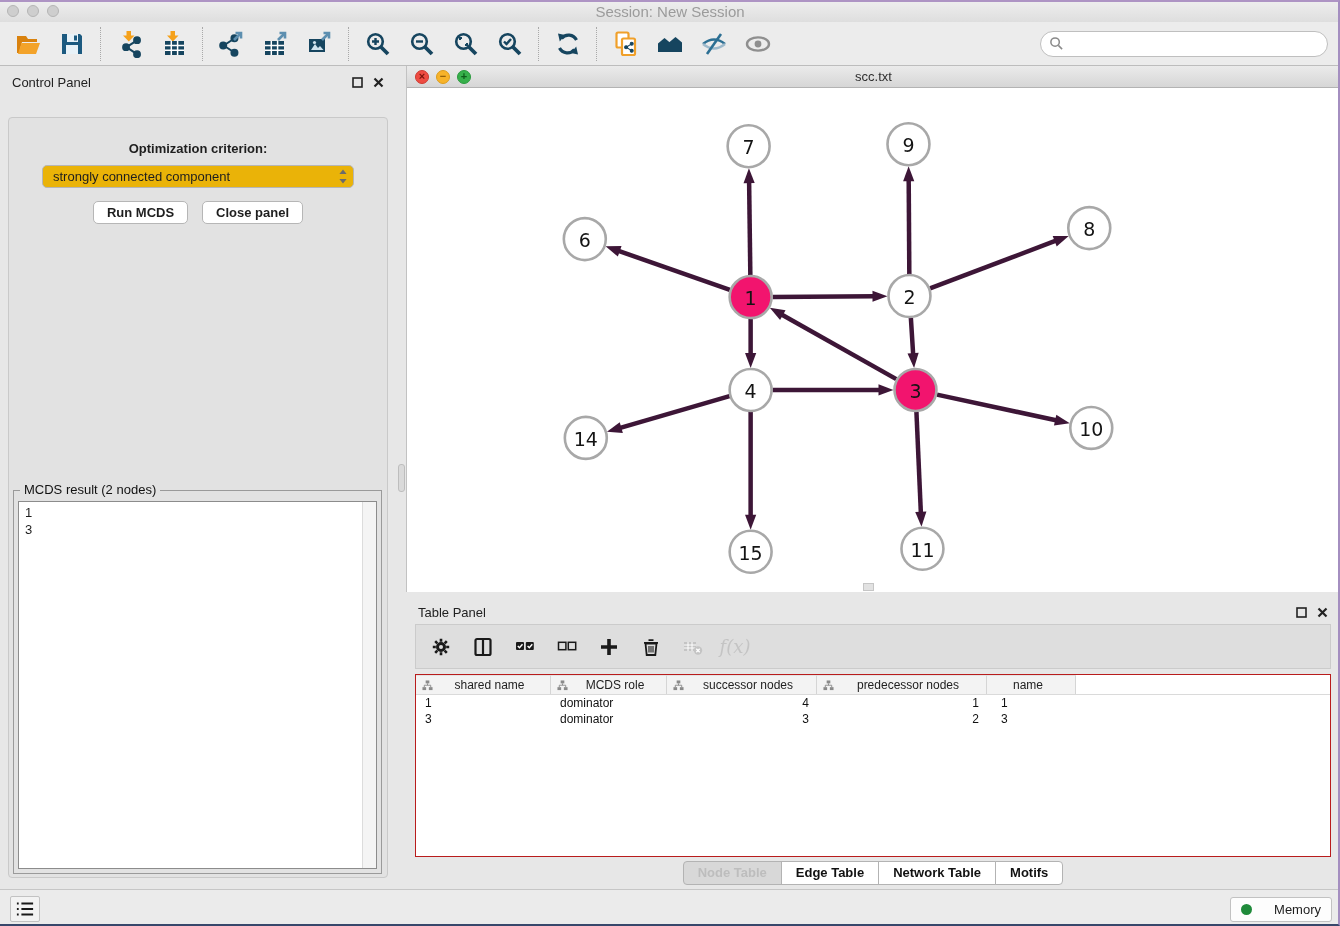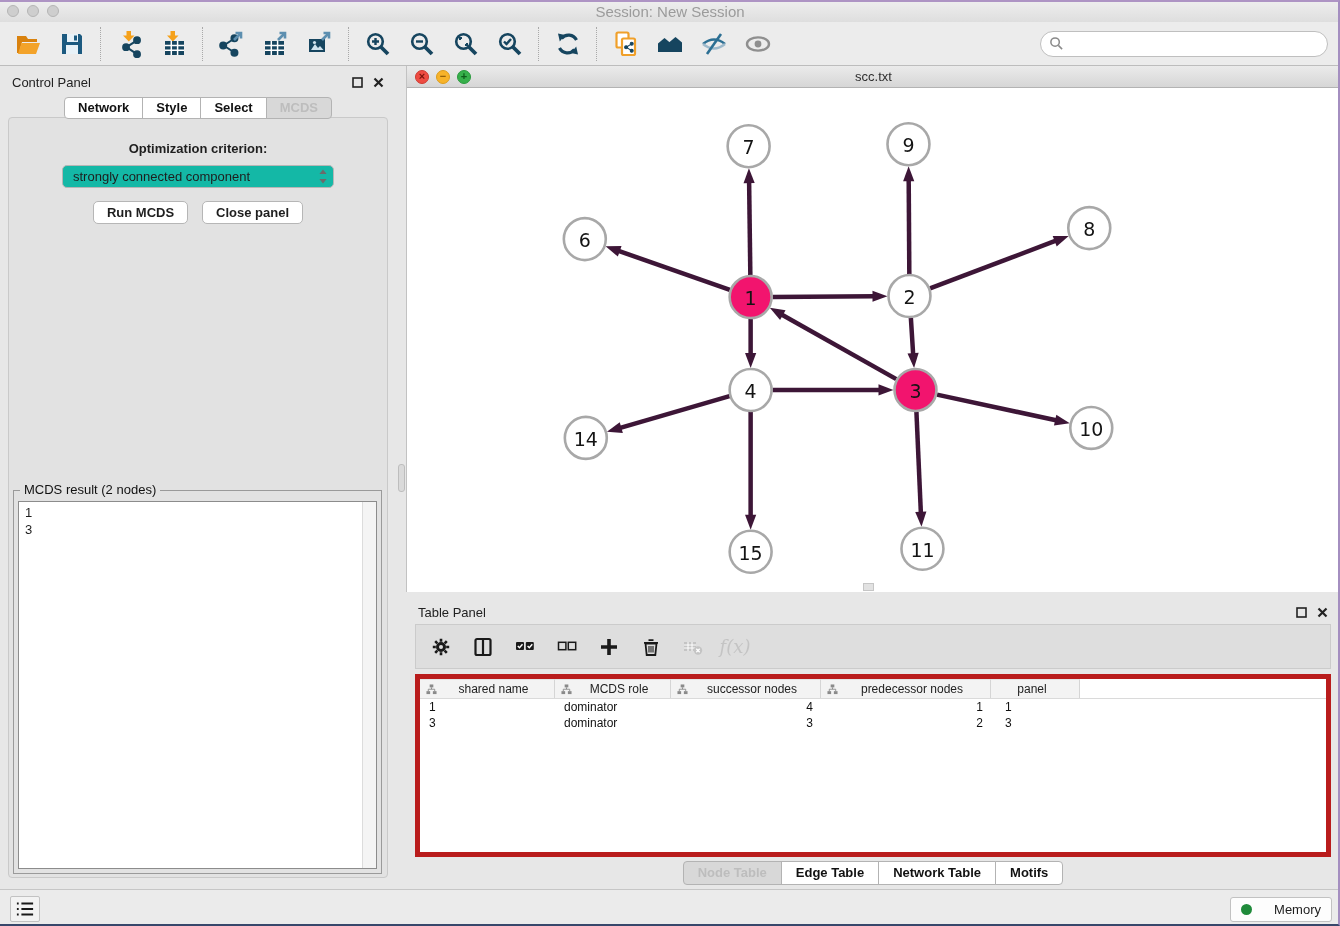--- a/index.html
+++ b/index.html
@@ -34,21 +34,21 @@
   .panel-hicons svg{display:block;}
   .cp-tabs{display:flex;justify-content:center;margin-top:5px;position:relative;z-index:2;}
   .tab{border:1px solid #b3b3b3;background:#fff;padding:2px 13px;font-size:13px;font-weight:bold;
        color:#111;margin-left:-1px;line-height:16px;}
   .tab:first-child{border-radius:4px 0 0 4px;margin-left:0;}
   .tab:last-child{border-radius:0 4px 4px 0;}
   .tab.tab-active{background:#d8d8d8;color:#bdbdbd;}
   .cp-box{position:absolute;left:8px;right:8px;top:51px;bottom:10px;background:#e2e2e2;
           border:1px solid #c9c9c9;border-radius:4px;}
   .opt-label{text-align:center;margin-top:23px;font-size:13px;font-weight:bold;}
-  .dropdown{margin:9px auto 0;width:272px;height:23px;background:#14b8a6;border:1px solid #b6b6b6;
+  .dropdown{margin:9px auto 0;width:312px;height:23px;background:#eab308;border:1px solid #b6b6b6;
             border-radius:5px;display:flex;align-items:center;box-sizing:border-box;padding:0 5px 0 10px;font-size:13px;}
   .dropdown .dd-value{flex:1;}
   .btn-row{display:flex;justify-content:center;gap:14px;margin-top:13px;}
   .btn{background:#fff;border:1px solid #b6b6b6;border-radius:5px;padding:3px 13px;font-size:13px;font-weight:bold;}
   .result-group{position:absolute;left:4px;right:5px;top:372px;bottom:3px;border:1px solid #9a9a9a;}
   .result-legend{position:absolute;top:-9px;left:6px;background:#e2e2e2;padding:0 4px;font-size:13px;color:#111;}
   .result-box{position:absolute;left:4px;right:4px;top:10px;bottom:4px;background:#fff;border:1px solid #8c8c8c;}
   .result-lines{padding:2px 6px;font-size:13px;line-height:17px;}
   .result-scroll{position:absolute;right:0;top:0;bottom:0;width:13px;background:#f4f4f4;border-left:1px solid #dcdcdc;}
 
@@ -72,21 +72,21 @@
 
   .h-splitter{position:absolute;left:406px;top:592px;width:934px;height:4px;}
 
   
   .table-panel{position:absolute;left:406px;top:596px;width:934px;height:292px;background:#e7e7e7;}
   .tp-toolbar{position:absolute;left:9px;right:9px;top:28px;height:45px;background:#dedede;
               border:1px solid #cbcbcb;display:flex;align-items:center;gap:18px;padding-left:13px;box-sizing:border-box;}
   .tp-icon{width:24px;height:24px;display:flex;align-items:center;justify-content:center;}
   .tp-icon svg{width:20px;height:20px;}
   .fx{font-family:"DejaVu Serif",serif;font-style:italic;color:#c4c4c4;font-size:18px;}
-  .tp-table{position:absolute;left:9px;right:9px;top:78px;bottom:31px;background:#fff;border:5px solid #b91c1c;overflow:hidden;box-sizing:border-box;}
+  .tp-table{position:absolute;left:9px;right:9px;top:78px;bottom:31px;background:#fff;border:1px solid #b91c1c;overflow:hidden;box-sizing:border-box;}
   .thead{display:flex;height:19px;border-bottom:1px solid #dadada;}
   .th{background:#f3f3f3;border-right:1px solid #d5d5d5;border-top:1px solid #e4e4e4;display:flex;align-items:center;
       font-size:12px;color:#222;box-sizing:border-box;}
   .th .hicon{margin:0 2px 0 6px;display:flex;}
   .th .hlabel{flex:1;text-align:center;padding-right:6px;}
   .trow{display:flex;height:16px;align-items:center;font-size:12px;color:#111;}
   .td{box-sizing:border-box;overflow:hidden;white-space:nowrap;}
   .col0{width:135px;padding-left:9px;}
   .col1{width:116px;padding-left:9px;}
   .col2{width:150px;text-align:right;padding-right:8px;}
@@ -304,26 +304,20 @@
     <span class="panel-title">Control Panel</span>
     <span class="panel-hicons">
       <svg width="11" height="11" viewBox="0 0 11 11">
           <rect x="1" y="1" width="9" height="9" fill="none" stroke="#222" stroke-width="1.6"></rect>
         </svg>
       <svg width="11" height="11" viewBox="0 0 11 11">
           <path d="M1.5 1.5l8 8M9.5 1.5l-8 8" stroke="#222" stroke-width="2.2"></path>
         </svg>
     </span>
   </div>
-  <div class="cp-tabs" id="cp-tabs">
-      <div class="tab">Network</div>
-      <div class="tab">Style</div>
-      <div class="tab">Select</div>
-      <div class="tab tab-active">MCDS</div>
-    </div>
   <div class="cp-box">
     <div class="opt-label">Optimization criterion:</div>
     <div class="dropdown">
       <span class="dd-value">strongly connected component</span>
       <svg width="10" height="17" viewBox="0 0 10 17">
         <path d="M5 1.5L8.6 6H1.4z" fill="#6b6b6b"></path>
           <path d="M5 15.5L1.4 11h7.2z" fill="#6b6b6b"></path>
       </svg>
     </div>
     <div class="btn-row">
@@ -555,21 +549,21 @@
               <g fill="#8a8a8a">
                 <rect x="4" y="0.5" width="4" height="3.2"></rect>
                 <rect x="0.5" y="7.8" width="4" height="3.2"></rect>
                 <rect x="7.5" y="7.8" width="4" height="3.2"></rect>
               </g>
             </svg>
           </span>
           <span class="hlabel">predecessor nodes</span>
         </div>
         <div class="th col4" style="padding: 0px;">
-          <span class="hlabel">panel</span>
+          <span class="hlabel">name</span>
         </div>
       </div>
     <div id="table-body">
         <div class="trow">
           <div class="td col0">1</div>
           <div class="td col1">dominator</div>
           <div class="td col2">4</div>
           <div class="td col3">1</div>
           <div class="td col4">1</div>
         </div>

